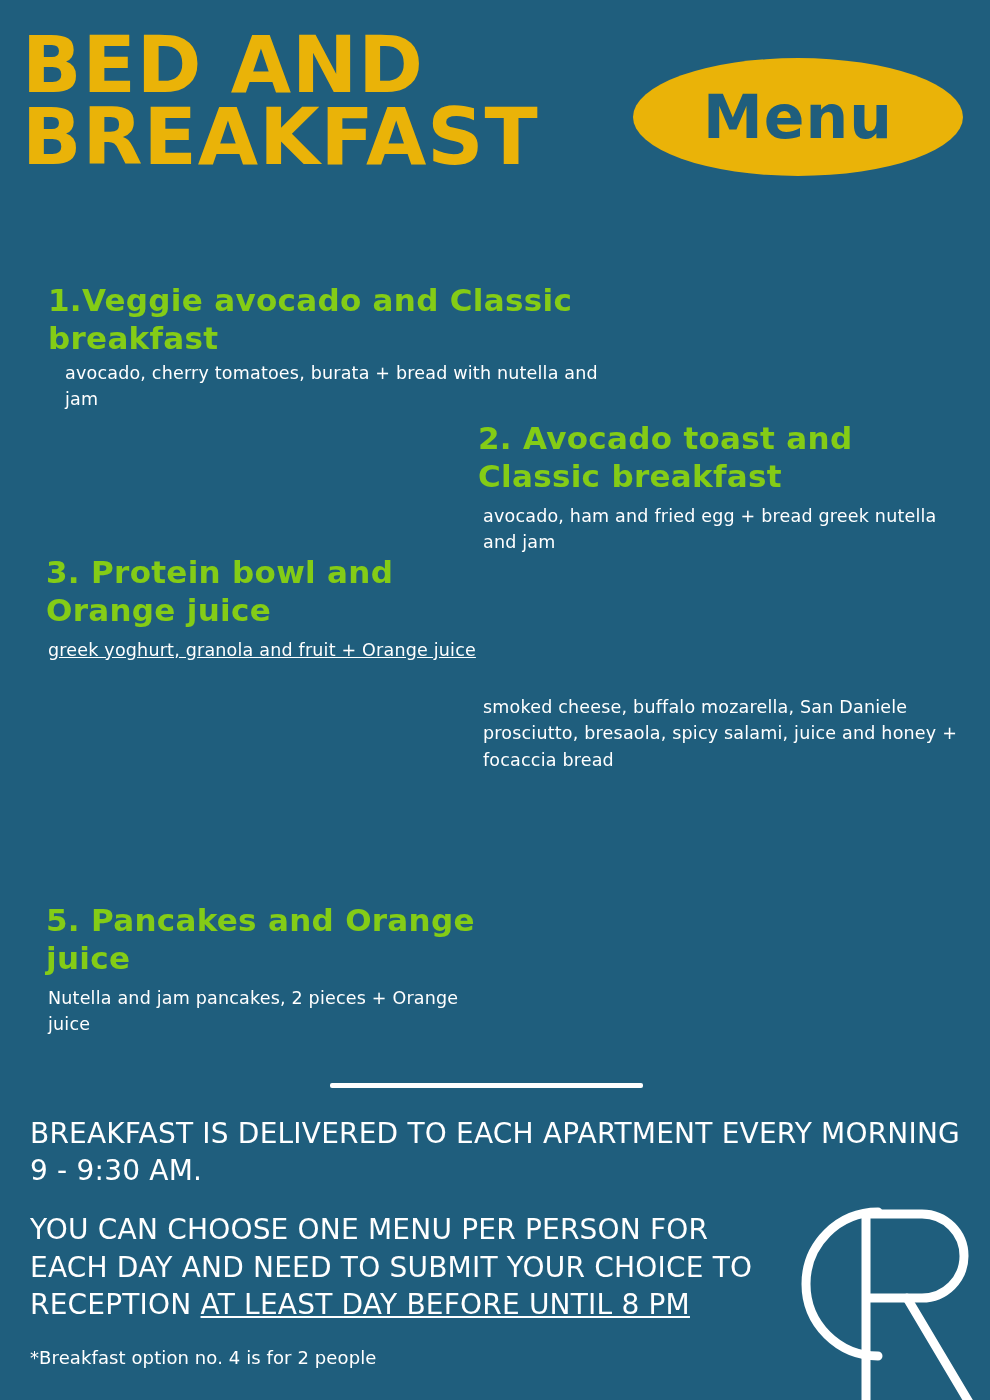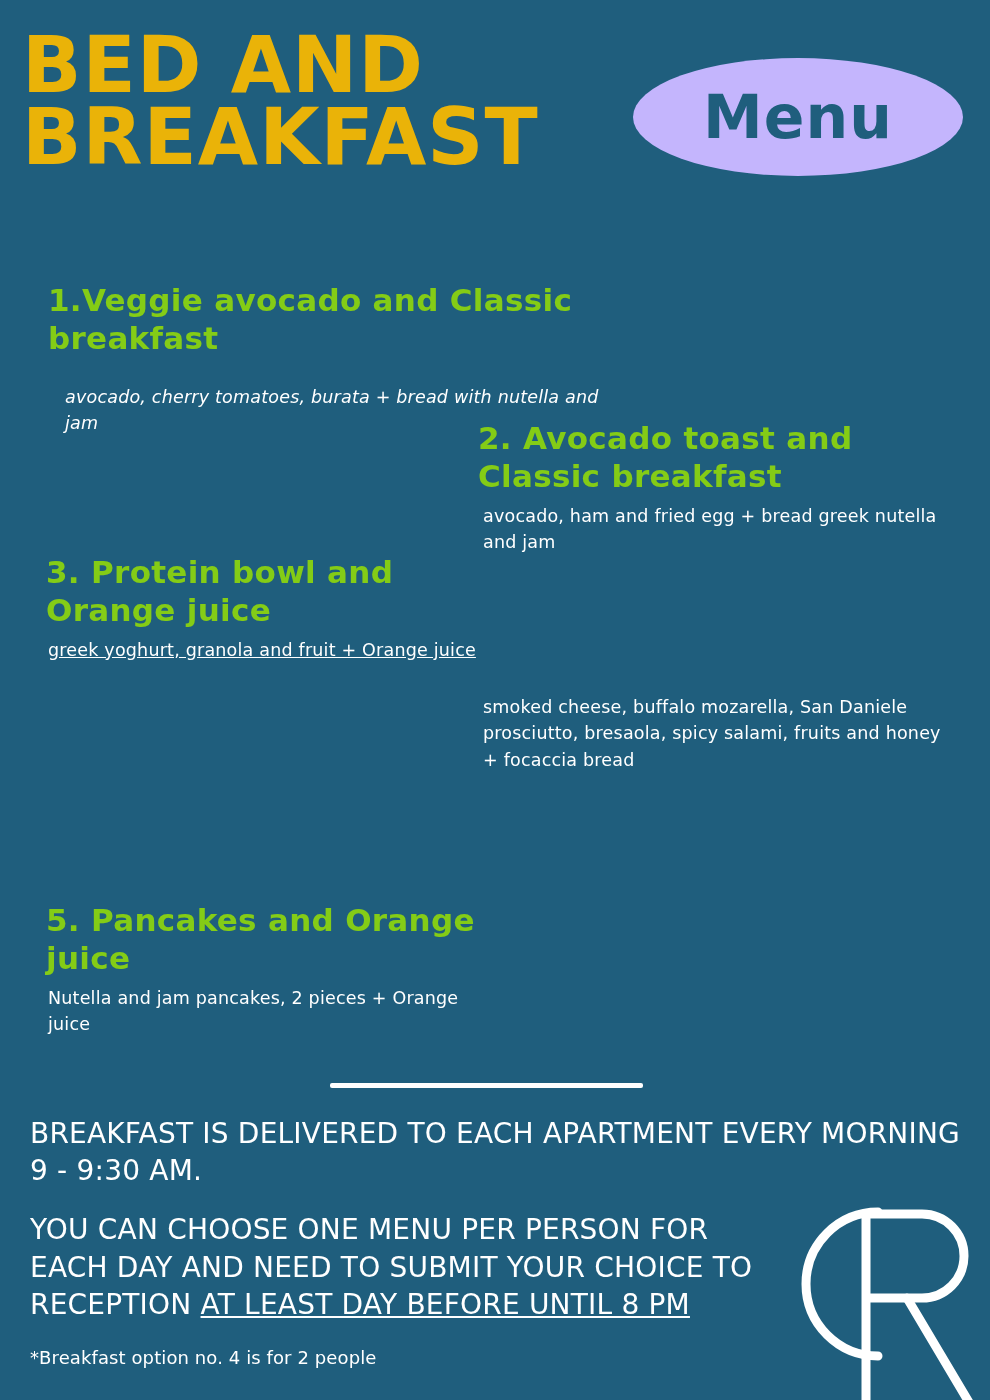--- a/index.html
+++ b/index.html
@@ -45,21 +45,21 @@
     display: block;
     white-space: pre;
   }
 
   .menu-badge {
     position: absolute;
     right: 5px;
     top: 28px;
     width: 330px;
     height: 118px;
-    background: #c4b5fd;
+    background: #eab308;
     border-radius: 50% / 50%;
     display: flex;
     align-items: center;
     justify-content: center;
   }
   .menu-badge span {
     color: #1f5e7d;
     font-size: 60px;
     font-weight: bold;
     font-family: "DejaVu Sans", sans-serif;
@@ -87,21 +87,21 @@
   }
   .item-desc {
     font-size: 17.5px;
     line-height: 1.5;
     color: #ffffff;
     margin-top: 7px;
     letter-spacing: 0.2px;
   }
 
   .item-1 { left: 48px;  top: 10px;  width: 580px; }
-  .item-1 .item-desc { margin-left: 17px; margin-top: 26px; font-style: italic; }
+  .item-1 .item-desc { margin-left: 17px; margin-top: 2px; }
   .item-2 { left: 478px; top: 148px; width: 470px; }
   .item-2 .item-desc { margin-left: 5px; }
   .item-3 { left: 46px;  top: 282px; width: 450px; }
   .item-3 .item-desc { margin-left: 2px; text-decoration: underline; }
   .item-4 { left: 478px; top: 415px; width: 480px; }
   .item-4 .item-desc { margin-left: 5px; }
   .item-5 { left: 46px;  top: 630px; width: 430px; }
   .item-5 .item-desc { margin-left: 2px; }
 
   
@@ -175,21 +175,21 @@
       <div class="item-title">2. Avocado toast and Classic breakfast</div>
       <div class="item-desc">avocado, ham and fried egg + bread greek nutella and jam</div>
     </div>
 
     <div class="item item-3">
       <div class="item-title">3. Protein bowl and Orange juice</div>
       <div class="item-desc">greek yoghurt, granola and fruit + Orange juice</div>
     </div>
 
     <div class="item item-4">
-      <div class="item-desc">smoked cheese, buffalo mozarella, San Daniele prosciutto, bresaola, spicy salami, fruits and honey + focaccia bread</div>
+      <div class="item-desc">smoked cheese, buffalo mozarella, San Daniele prosciutto, bresaola, spicy salami, juice and honey + focaccia bread</div>
     </div>
 
     <div class="item item-5">
       <div class="item-title">5. Pancakes and Orange juice</div>
       <div class="item-desc">Nutella and jam pancakes, 2 pieces + Orange juice</div>
     </div>
 
   </div>
 
   <div class="divider"></div>

